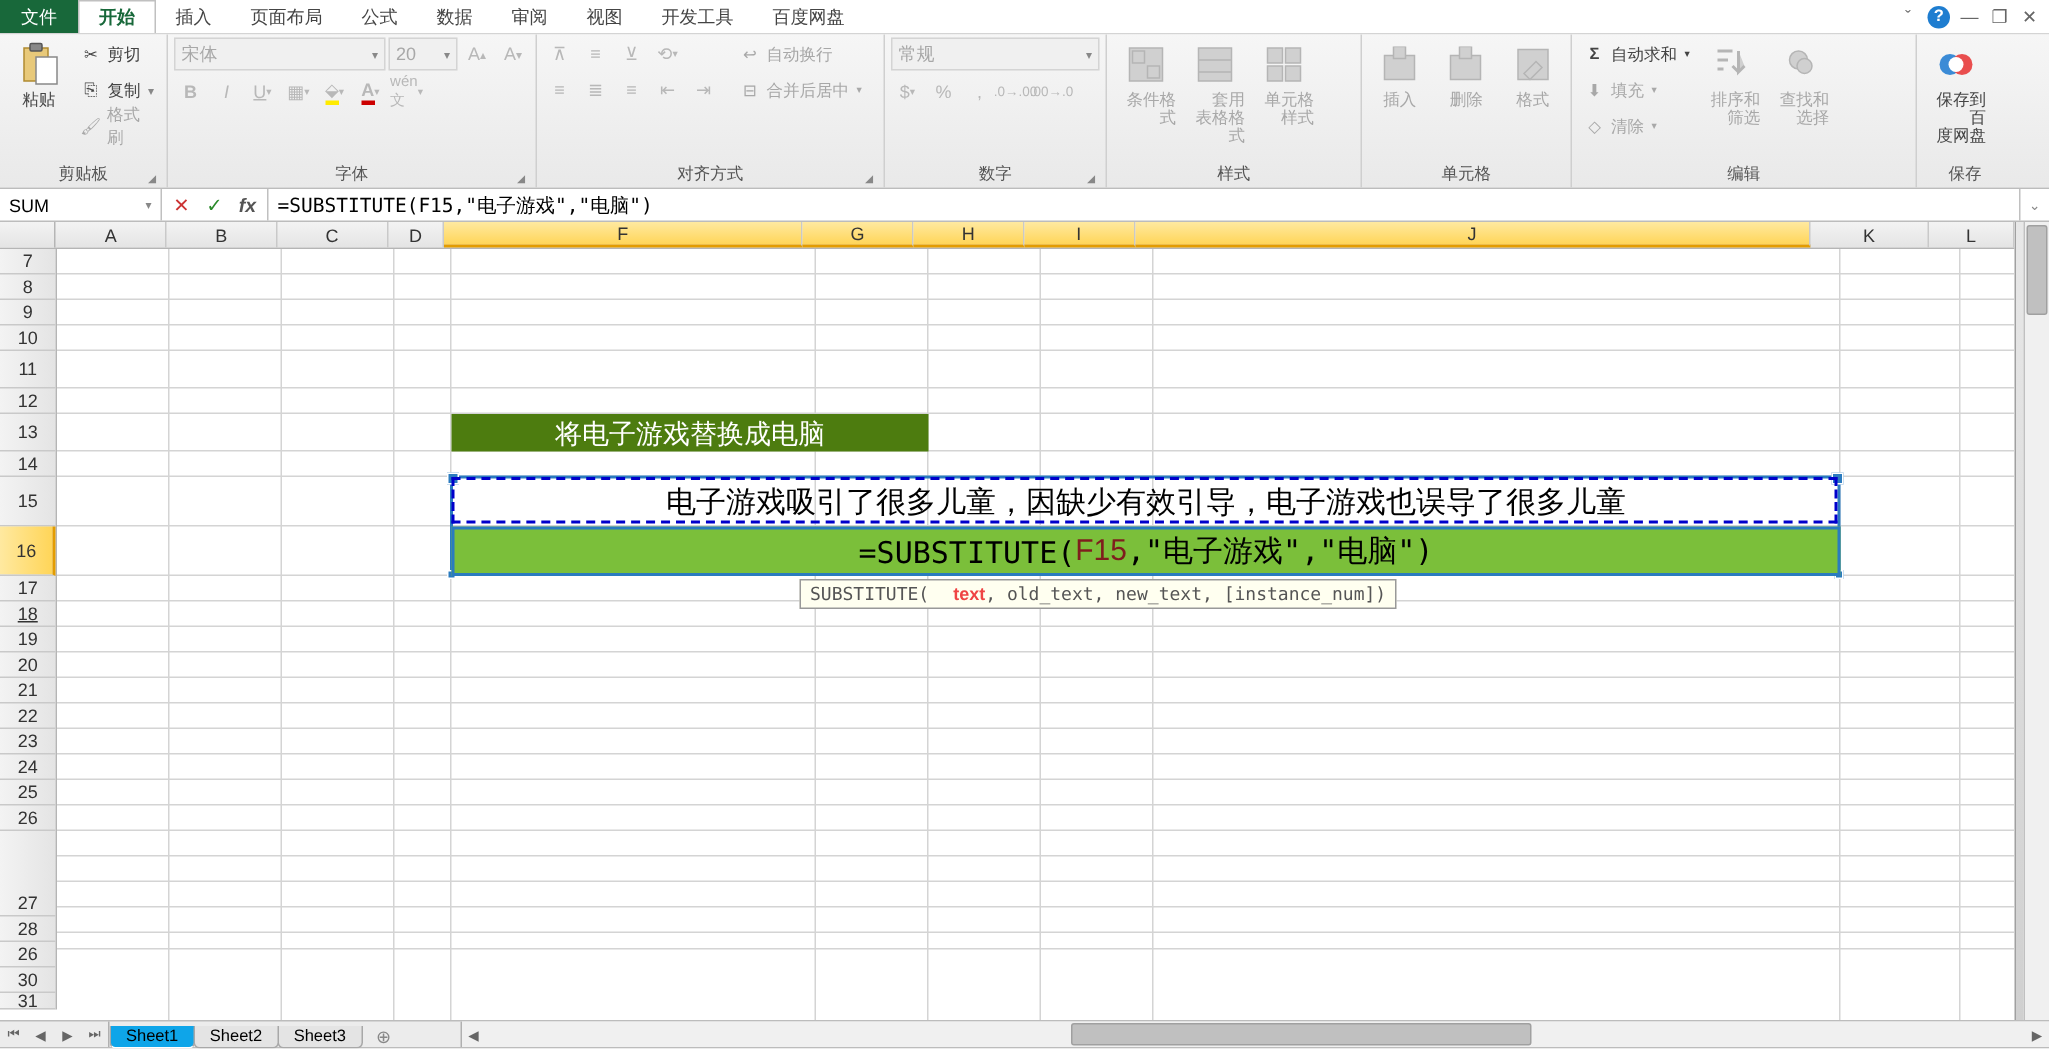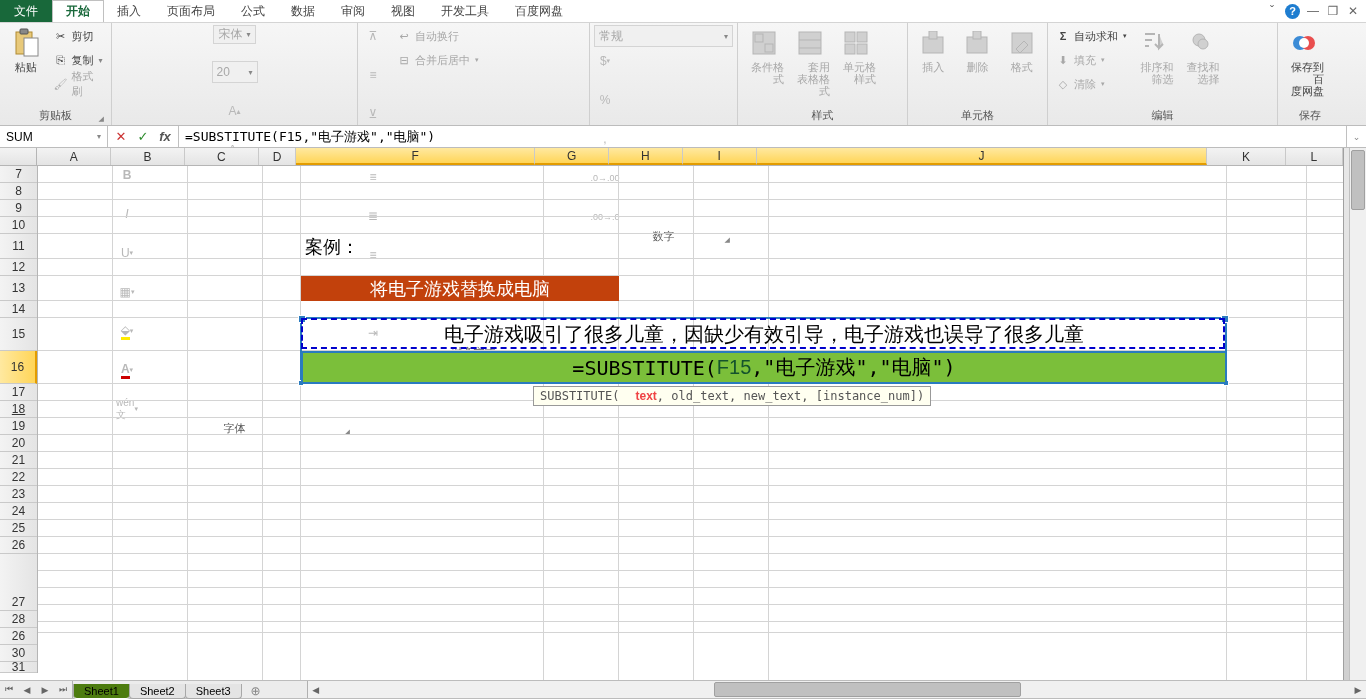--- a/index.html
+++ b/index.html
@@ -20,21 +20,21 @@
 .rgroup-body { flex: 1; display: flex; align-items: flex-start; gap: 2px; }
 .rgroup-label { text-align: center; font-size: 11px; color: #555; padding: 1px 0 2px; position:relative; }
 .rgroup-label::after { content:"◢"; position:absolute; right:3px; bottom:2px; font-size:7px; color:#888;}
 .rgroup-label.nolaunch::after{content:"";}
 .bigbtn { display: flex; flex-direction: column; align-items: center; justify-content: flex-start; width: 44px; padding: 2px 2px; color: #444; font-size: 11px; gap: 2px; }
 .bigbtn .ico { width: 32px; height: 32px; display: flex; align-items: center; justify-content: center; }
 .bigbtn .lbl { text-align: right; line-height: 1.1; white-space: pre-line; }
 .bigbtn.dis, .smallbtn.dis, .combo.dis { color: #a8a8a8; }
 .bigbtn.dis svg *, .smallbtn.dis svg * { stroke:#b5b5b5; fill:#d0d0d0; }
 .vstack { display: flex; flex-direction: column; gap: 2px; }
-.hstack { display: flex; flex-direction: column; gap: 17px; align-items:center;}
+.hstack { display: flex; flex-direction: row; gap: 2px; align-items:center;}
 .smallbtn { display: flex; align-items: center; gap: 3px; padding: 1px 3px; height: 22px; font-size: 11px; color:#444;}
 .smallbtn .ico { width: 16px; height: 16px; display:flex;align-items:center;justify-content:center;}
 .iconbtn { width: 22px; height: 22px; display:flex; align-items:center; justify-content:center; color:#666;}
 .iconbtn.dis{color:#b8b8b8;}
 .combo { height: 22px; border: 1px solid #c4c4c4; background: #fff; display: flex; align-items: center; padding: 0 4px; font-size: 12px; color:#555; justify-content:space-between;}
 .combo.dis{background:#f0f0f0;border-color:#d4d4d4;color:#a8a8a8;}
 .combo .dd{font-size:8px;color:#888;margin-left:4px;}
 .sep { width: 1px; background: #cfcfcf; margin: 4px 2px; }
 
 
@@ -57,43 +57,43 @@
 .colhdr{border-right:1px solid #c9c9c9;display:flex;align-items:center;justify-content:center;font-size:12px;color:#333;}
 .colhdr.sel{background:linear-gradient(#ffe9a0,#ffd558);border-bottom:2px solid #e39c00;}
 .rowhdrs{position:absolute;top:18px;left:0;width:38px;background:linear-gradient(90deg,#f3f3f3,#e4e4e4);border-right:1px solid #b5b5b5;z-index:2;}
 .rowhdr{border-bottom:1px solid #c9c9c9;display:flex;align-items:center;justify-content:center;font-size:12px;color:#333;}
 .rowhdr.sel{background:linear-gradient(90deg,#ffe9a0,#ffd558);border-right:2px solid #e39c00;}
 .cells{position:absolute;top:18px;left:38px;right:0;bottom:0;}
 .gridline-v{position:absolute;top:0;bottom:0;width:1px;background:#d4d4d4;}
 .gridline-h{position:absolute;left:0;right:0;height:1px;background:#d4d4d4;}
 
 .cell-content{position:absolute;display:flex;align-items:center;padding:0 4px;font-size:18px;font-family:"SimSun",serif;}
-.black-band{background:#c2410c;color:#fff;justify-content:center;font-size:18px;}
+.black-band{background:#4d7c0f;color:#fff;justify-content:center;font-size:18px;}
 .sel-outline{position:absolute;border:2px solid #2a7bbf;pointer-events:none;}
 .sel-outline::before,.sel-outline::after{content:"";position:absolute;width:6px;height:6px;background:#2a7bbf;border:1px solid #fff;}
 .sel-outline::before{top:-4px;left:-4px;}
 .sel-outline::after{top:-4px;right:-4px;}
 .sel-handle-bl,.sel-handle-br{position:absolute;width:6px;height:6px;background:#2a7bbf;border:1px solid #fff;}
 .edit-cell{background:#7bbf3a;border:2px solid #2a7bbf;font-size:20px;font-family:Consolas,"SimSun",monospace;justify-content:center;color:#000;}
-.edit-cell .ref{color:#14532d;}
+.edit-cell .ref{color:#7f1d1d;}
 .ref-box{position:absolute;border:2px dashed #0000cc;pointer-events:none;}
 .tooltip{position:absolute;background:#fffff0;border:1px solid #999;padding:2px 6px;font-size:12px;font-family:Consolas,monospace;color:#555;white-space:nowrap;}
 .tooltip b{color:#ef4444;margin-left:16px;}
 
 .vscroll{width:17px;background:#f0f0f0;border-left:1px solid #c0c0c0;position:relative;}
 .vscroll-thumb{position:absolute;left:1px;right:1px;background:#c0c0c0;border:1px solid #a0a0a0;border-radius:2px;}
 .vsplit{width:6px;background:linear-gradient(#e8e8e8,#d0d0d0);border-left:1px solid #a0a0a0;}
 
 
 .hscroll-row{height:18px;display:flex;align-items:stretch;border-top:1px solid #bcbcbc;background:#ececec;}
 .tab-nav{display:flex;align-items:center;border-right:1px solid #b0b0b0;}
 .tab-nav-btn{width:18px;height:17px;display:flex;align-items:center;justify-content:center;color:#666;font-size:9px;}
 .sheet-tabs{display:flex;align-items:flex-end;}
 .sheet-tab{padding:1px 10px;background:#e4e4e4;border:1px solid #a8a8a8;border-top:none;border-radius:0 0 4px 4px;margin-right:-1px;font-size:11px;position:relative;bottom:-1px;}
-.sheet-tab.active{background:#4d7c0f;border-bottom-color:#fff;z-index:1;}
+.sheet-tab.active{background:#0ea5e9;border-bottom-color:#fff;z-index:1;}
 .sheet-add{width:22px;display:flex;align-items:center;justify-content:center;color:#888;margin-left:4px;}
 .hscroll{flex:1;position:relative;background:#f0f0f0;border-left:1px solid #b0b0b0;margin-left:40px;}
 .hscroll-track{position:absolute;inset:1px 17px;}
 .hscroll-thumb{position:absolute;top:0;bottom:0;background:#c0c0c0;border:1px solid #a0a0a0;border-radius:2px;}
 .hscroll-btn{position:absolute;top:0;bottom:0;width:16px;display:flex;align-items:center;justify-content:center;font-size:9px;color:#666;}
 
 
 .status{height:20px;background:linear-gradient(#f0f0f0,#e0e0e0);border-top:1px solid #bcbcbc;display:flex;align-items:center;padding:0 6px;font-size:11px;color:#444;}
 </style>
 </head>
@@ -467,21 +467,20 @@
         <div class="gridline-h" style="top: 319px;"></div>
         <div class="gridline-h" style="top: 336px;"></div>
         <div class="gridline-h" style="top: 353px;"></div>
         <div class="gridline-h" style="top: 370px;"></div>
         <div class="gridline-h" style="top: 387px;"></div>
         <div class="gridline-h" style="top: 404px;"></div>
         <div class="gridline-h" style="top: 421px;"></div>
         <div class="gridline-h" style="top: 438px;"></div>
         <div class="gridline-h" style="top: 455px;"></div>
         <div class="gridline-h" style="top: 466px;"></div>
-        <div class="cell-content " style="left: 263px; top: 68px; width: 243px; height: 25px; font-size: 18px;">案例：</div>
         <div class="cell-content black-band" style="left: 263px; top: 110px; width: 318px; height: 25px;">将电子游戏替换成电脑</div>
         <div class="cell-content " style="left: 263px; top: 152px; width: 926px; height: 33px; font-size: 20px; justify-content: center;">电子游戏吸引了很多儿童，因缺少有效引导，电子游戏也误导了很多儿童</div>
         <div class="sel-outline" style="left: 262px; top: 151px; width: 927px; height: 67px;">
           <div class="sel-handle-bl" style="left: -4px; bottom: -4px;"></div>
           <div class="sel-handle-br" style="right: -4px; bottom: -4px;"></div>
         </div>
         <div class="cell-content edit-cell" style="left: 263px; top: 185px; width: 926px; height: 33px;">=SUBSTITUTE(<span class="ref">F15</span>,"电子游戏","电脑")</div>
         <div class="ref-box" style="left: 263px; top: 152px; width: 924px; height: 31px;"></div>
         <div class="tooltip" style="left: 495px; top: 220px;">SUBSTITUTE(<b>text</b>, old_text, new_text, [instance_num])</div>
       </div>

